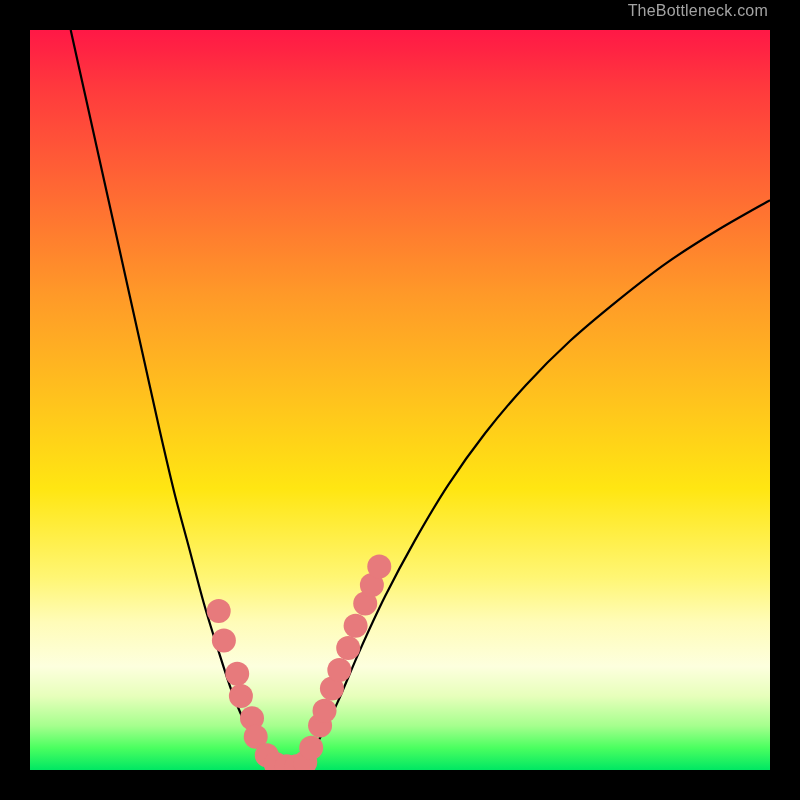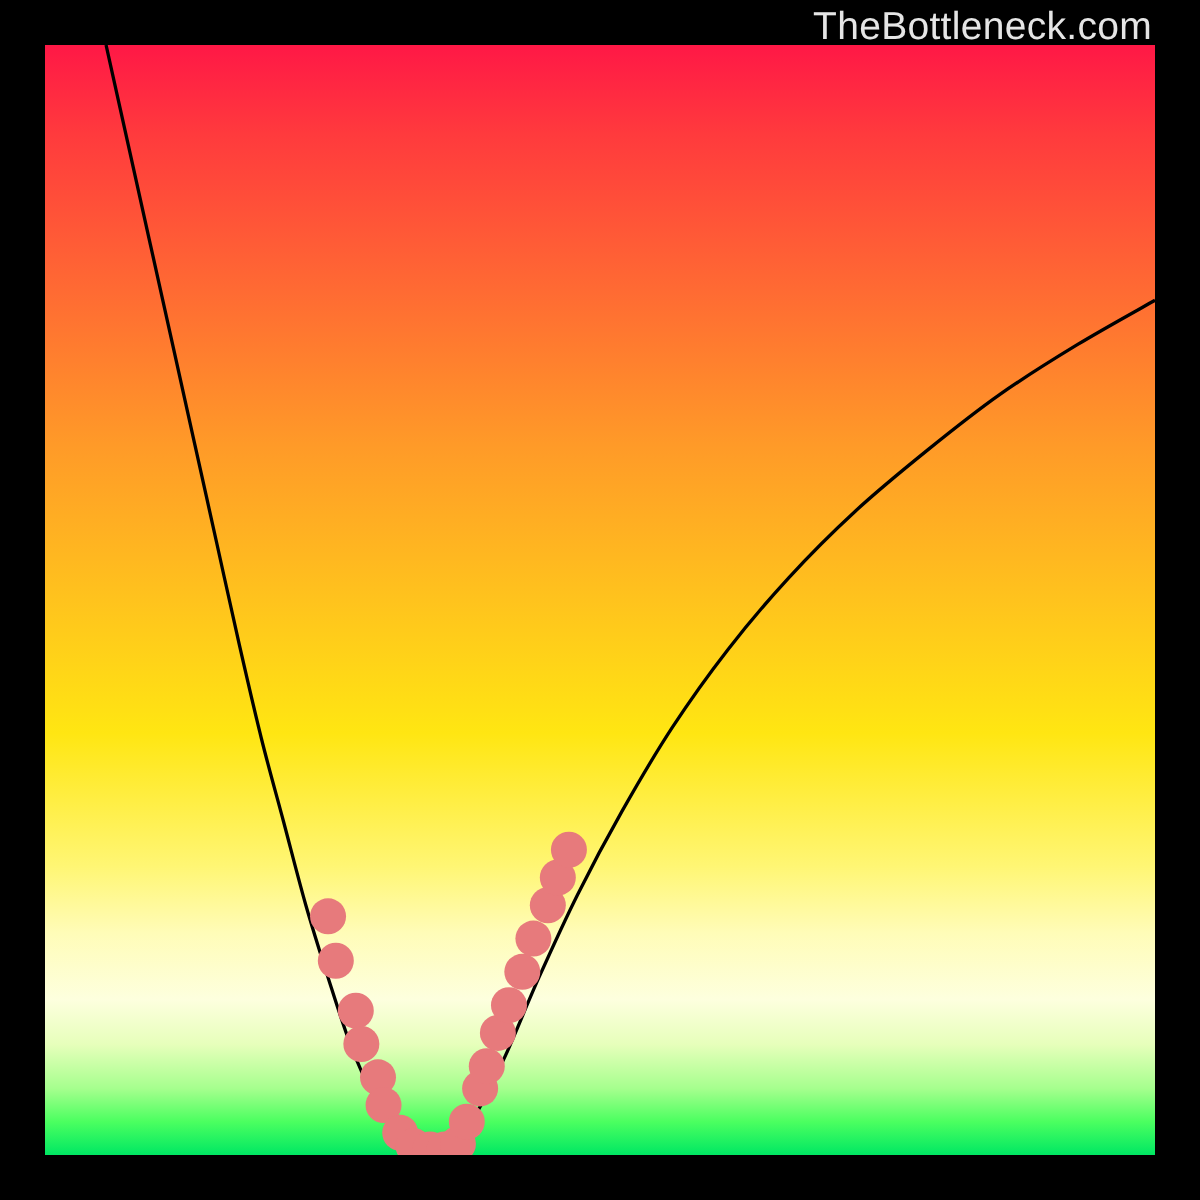--- a/index.html
+++ b/index.html
@@ -46,22 +46,22 @@
       #e7ffbb 90%,
       #a6ff8e 94%,
       #4bff60 97%,
       #00e763 100%
     );
   }
   .watermark {
     position: absolute;
     top: 2px;
     right: 32px;
-    color: #e5e5e5;
-    font-size: 26px;
+    color: #a3a3a3;
+    font-size: 16px;
     letter-spacing: 0.2px;
     user-select: none;
   }
   svg.curve {
     position: absolute;
     top: 0;
     left: 0;
     width: 100%;
     height: 100%;
   }

